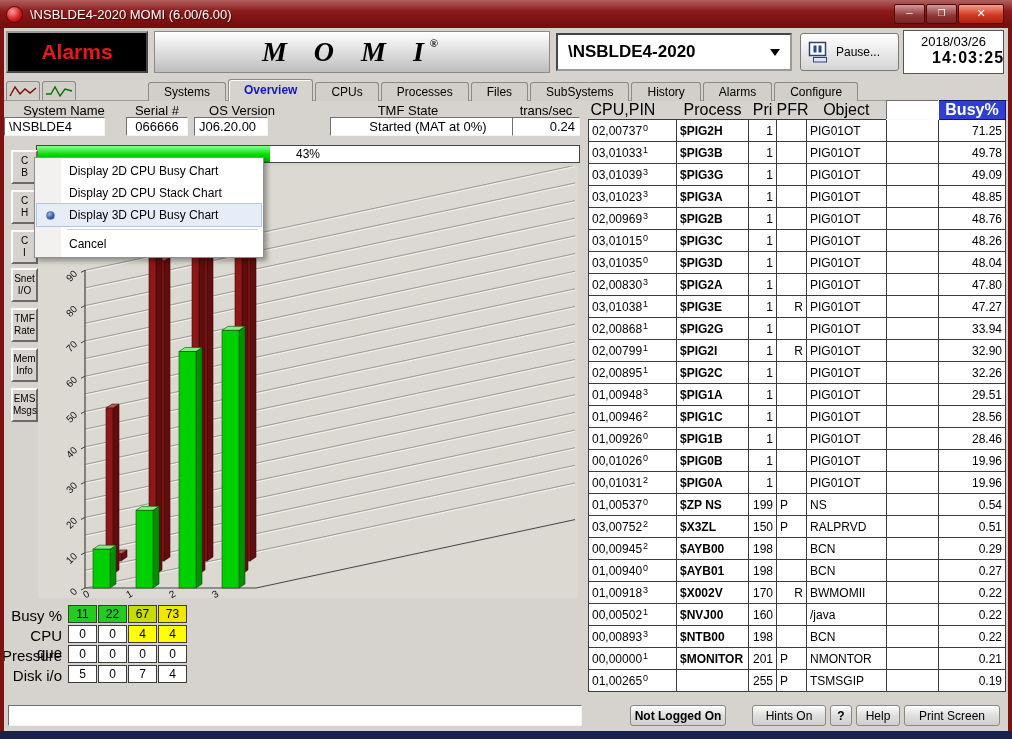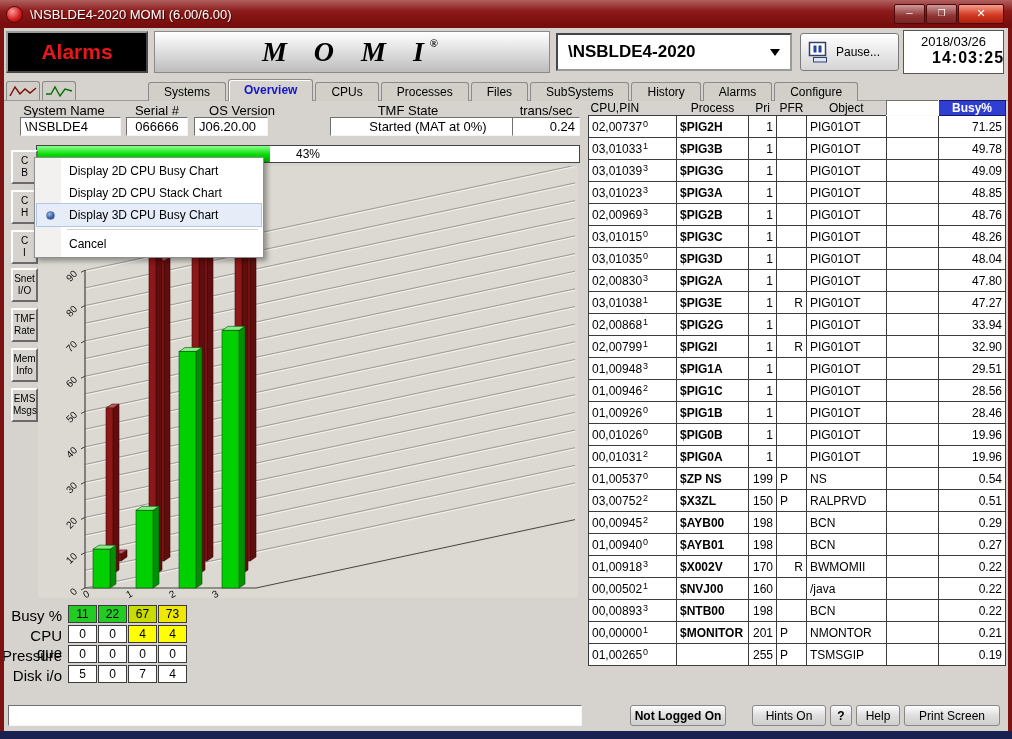--- a/index.html
+++ b/index.html
@@ -50,21 +50,21 @@
   
   #chart{position:absolute;left:38px;top:166px;background:#dcd9d2;z-index:1;}
 
   
   .stat-label{position:absolute;left:2px;width:60px;font-size:15px;text-align:right;}
   .stat-cell{position:absolute;width:29px;height:18px;border:1px solid #3c3c3c;font-size:12px;text-align:center;line-height:16px;box-sizing:border-box;}
 
   
   #process-table{position:absolute;left:588px;top:100px;border-collapse:collapse;table-layout:fixed;width:417px;font-size:12px;z-index:2;}
   #process-table td{background:#fff;border:1px solid #3c3c3c;height:21px;padding:0 3px;white-space:nowrap;overflow:hidden;}
-  #process-table th{font-weight:normal;font-size:12px;height:14px;padding:0;border:none;background:transparent;text-align:center;}
+  #process-table th{font-weight:normal;font-size:16px;height:14px;padding:0;border:none;background:transparent;text-align:center;}
   #process-table th.h-first{text-align:left;padding-left:2px;}
   #process-table th.h-blank{background:#fff;border:1px solid;border-color:#707070 #fafafa #fafafa #707070;}
   #process-table th.h-busy{background:#2e3fd2;color:#fff;border:1px solid #16166e;font-weight:bold;}
   td.c-proc{font-weight:bold;}
   td.c-pri,td.c-busy{text-align:right;}
   td.c-pfr{padding-left:5px;}
   td.c-pfr.r{text-align:right;padding-right:5px;}
   .sup{font-size:9px;vertical-align:4px;margin-left:1px;}
 
   
@@ -144,21 +144,21 @@
       <div class="tab">Processes</div>
       <div class="tab">Files</div>
       <div class="tab">SubSystems</div>
       <div class="tab">History</div>
       <div class="tab">Alarms</div>
       <div class="tab">Configure</div>
     </div>
 
   <div id="info-bar">
       <div class="info-label" style="left: 8px; width: 112px;">System Name</div>
-      <div class="info-value a-left" style="left: 20px; width: 101px;">\NSBLDE4</div>
+      <div class="info-value a-left" style="left: 4px; width: 101px;">\NSBLDE4</div>
       <div class="info-label" style="left: 126px; width: 62px;">Serial #</div>
       <div class="info-value a-center" style="left: 126px; width: 62px;">066666</div>
       <div class="info-label" style="left: 194px; width: 96px;">OS Version</div>
       <div class="info-value a-left" style="left: 194px; width: 74px;">J06.20.00</div>
       <div class="info-label" style="left: 310px; width: 196px;">TMF State</div>
       <div class="info-value a-center" style="left: 310px; width: 196px; margin-left: 20px;">Started (MAT at 0%)</div>
       <div class="info-label" style="left: 512px; width: 68px;">trans/sec</div>
       <div class="info-value a-right" style="left: 512px; width: 68px;">0.24</div>
     </div>
 
@@ -440,20 +440,29 @@
         <tr>
           <td class="c-pin">02,00799<span class="sup">1</span></td>
           <td class="c-proc">$PIG2I</td>
           <td class="c-pri">1</td>
           <td class="c-pfr r">R</td>
           <td class="c-obj">PIG01OT</td>
           <td class="c-blank"></td>
           <td class="c-busy">32.90</td>
         </tr>
         <tr>
+          <td class="c-pin">02,00895<span class="sup">1</span></td>
+          <td class="c-proc">$PIG2C</td>
+          <td class="c-pri">1</td>
+          <td class="c-pfr"></td>
+          <td class="c-obj">PIG01OT</td>
+          <td class="c-blank"></td>
+          <td class="c-busy">32.26</td>
+        </tr>
+        <tr>
           <td class="c-pin">01,00948<span class="sup">3</span></td>
           <td class="c-proc">$PIG1A</td>
           <td class="c-pri">1</td>
           <td class="c-pfr"></td>
           <td class="c-obj">PIG01OT</td>
           <td class="c-blank"></td>
           <td class="c-busy">29.51</td>
         </tr>
         <tr>
           <td class="c-pin">01,00946<span class="sup">2</span></td>

